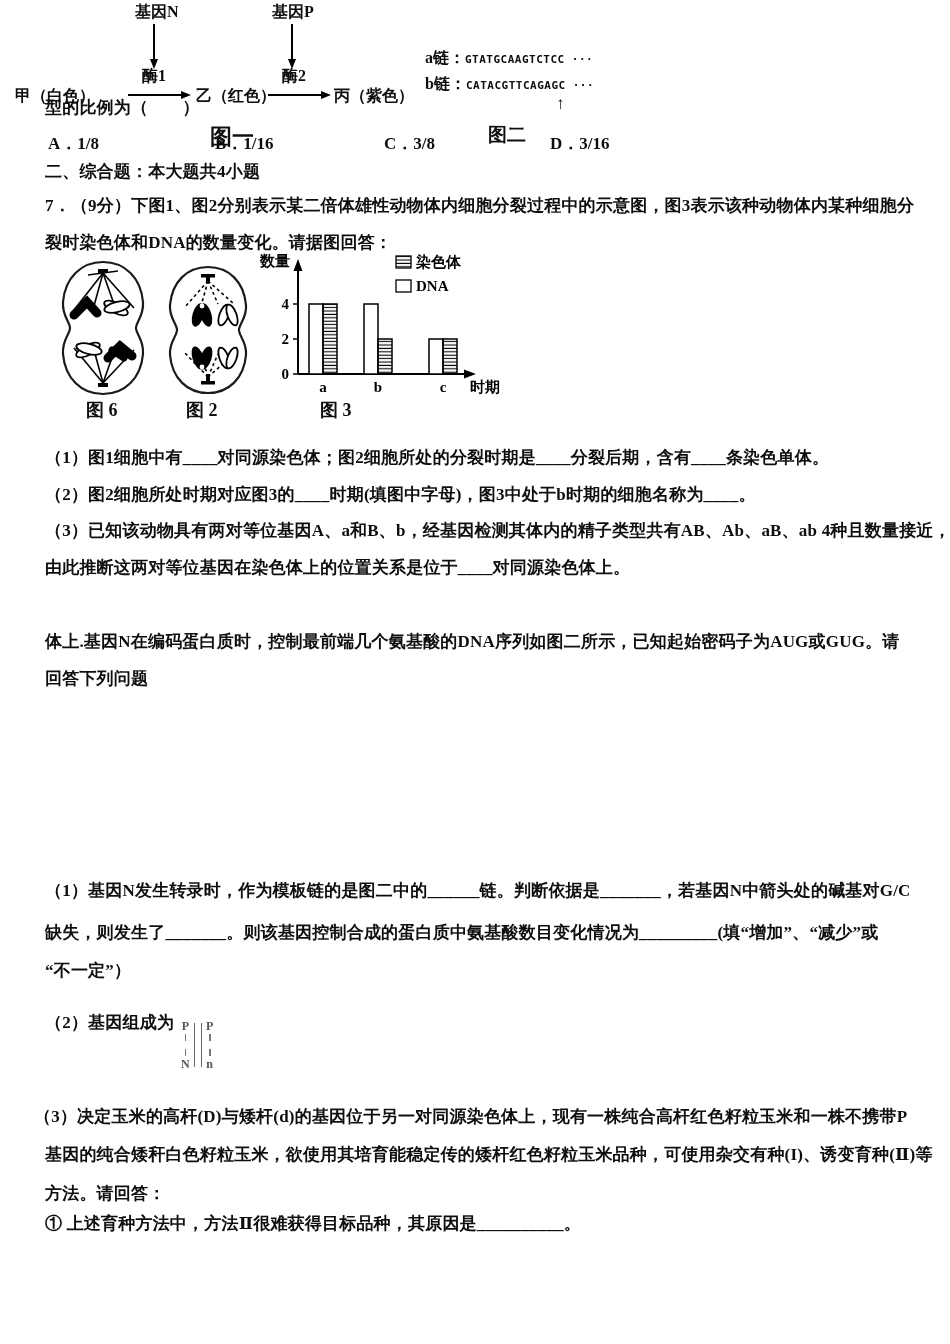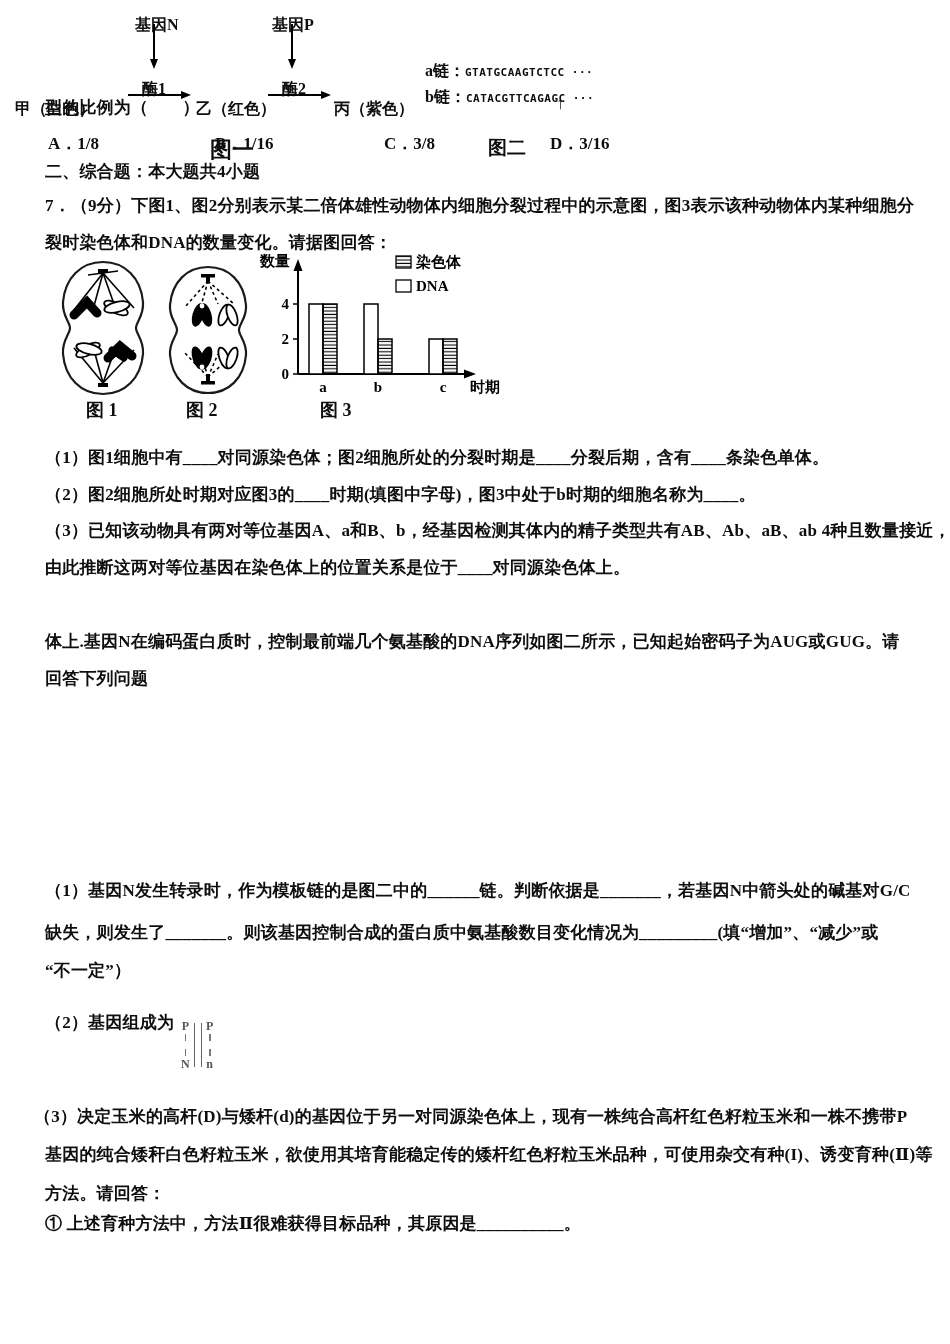--- a/index.html
+++ b/index.html
@@ -5,21 +5,21 @@
   html,body{margin:0;padding:0;background:#fff;}
   .page{position:relative;width:950px;height:1344px;background:#ffffff;overflow:hidden;
         font-family:"Liberation Serif","DejaVu Serif",serif;color:#0e0e0e;}
   .t{position:absolute;font-size:17px;font-weight:600;white-space:nowrap;letter-spacing:.2px;}
   .bold{font-weight:700;}
   .cap{position:absolute;font-size:18px;font-weight:700;white-space:nowrap;}
   .opt{position:absolute;font-size:17px;font-weight:700;white-space:nowrap;}
   svg text{font-family:"Liberation Serif","DejaVu Serif",serif;}
   
   .figregion{position:absolute;left:0;top:698;width:950px;height:160px;}
-  .fr{position:absolute;font-size:16px;font-weight:600;white-space:nowrap;margin-top:13px;}
+  .fr{position:absolute;font-size:16px;font-weight:600;white-space:nowrap;}
   .seq{font-family:"DejaVu Sans Mono",monospace;font-size:11px;font-weight:600;letter-spacing:.5px;}
   .upArrow{position:absolute;font-size:17px;font-weight:700;}
   
   .geno{display:inline-flex;align-items:stretch;height:50px;vertical-align:-12px;margin:0 7px;position:relative;top:-10px;}
   .geno-col{display:flex;flex-direction:column;justify-content:space-between;font-size:12px;font-weight:700;line-height:1;color:#555;}
   .geno-col span{display:block;text-align:center;}
   .geno-col .tk-b::after{content:"";display:block;width:1.5px;height:7px;background:#777;margin:2px auto 0;}
   .geno-col .tk-t::before{content:"";display:block;width:1.5px;height:7px;background:#777;margin:0 auto 2px;}
   .geno-bars{width:6px;border-left:1.6px solid #666;border-right:1.6px solid #666;margin:3px 4px 3px 4px;}
   .q2line{position:absolute;left:45px;top:992px;font-size:17px;font-weight:600;white-space:nowrap;letter-spacing:.2px;line-height:62px;}
@@ -114,21 +114,21 @@
         <rect x="173" y="87" width="14" height="35" fill="#fff" stroke="#000" stroke-width="1.5"></rect>
         <rect x="187" y="87" width="14" height="35" fill="url(#hatch)" stroke="#000" stroke-width="1.5"></rect>
         <text x="4" y="14" font-size="15" text-anchor="start" font-weight="bold" fill="#000">数量</text>
         <text x="214" y="140" font-size="15" text-anchor="start" font-weight="bold" fill="#000">时期</text>
         <rect x="140" y="4" width="15" height="12" fill="url(#hatch)" stroke="#000" stroke-width="1.3"></rect>
         <text x="160" y="15" font-size="15" text-anchor="start" font-weight="bold" fill="#000">染色体</text>
         <rect x="140" y="28" width="15" height="12" fill="#fff" stroke="#000" stroke-width="1.3"></rect>
         <text x="160" y="39" font-size="15" text-anchor="start" font-weight="bold" fill="#000">DNA</text>
       </svg></div>
 
-  <div class="cap" style="left:86px;top:398px">图 1</div>
+  <div class="cap" style="left:86px;top:398px">图 6</div>
   <div class="cap" style="left:186px;top:398px">图 2</div>
   <div class="cap" style="left:320px;top:398px">图 3</div>
 
   <div class="t" style="left:45px;top:446px">（1）图1细胞中有____对同源染色体；图2细胞所处的分裂时期是____分裂后期，含有____条染色单体。</div>
   <div class="t" style="left:45px;top:483px">（2）图2细胞所处时期对应图3的____时期(填图中字母)，图3中处于b时期的细胞名称为____。</div>
   <div class="t" style="left:45px;top:519px">（3）已知该动物具有两对等位基因A、a和B、b，经基因检测其体内的精子类型共有AB、Ab、aB、ab 4种且数量接近，</div>
   <div class="t" style="left:45px;top:556px">由此推断这两对等位基因在染色体上的位置关系是位于____对同源染色体上。</div>
 
   <div class="t" style="left:45px;top:630px">体上.基因N在编码蛋白质时，控制最前端几个氨基酸的DNA序列如图二所示，已知起始密码子为AUG或GUG。请</div>
   <div class="t" style="left:45px;top:667px">回答下列问题</div>

